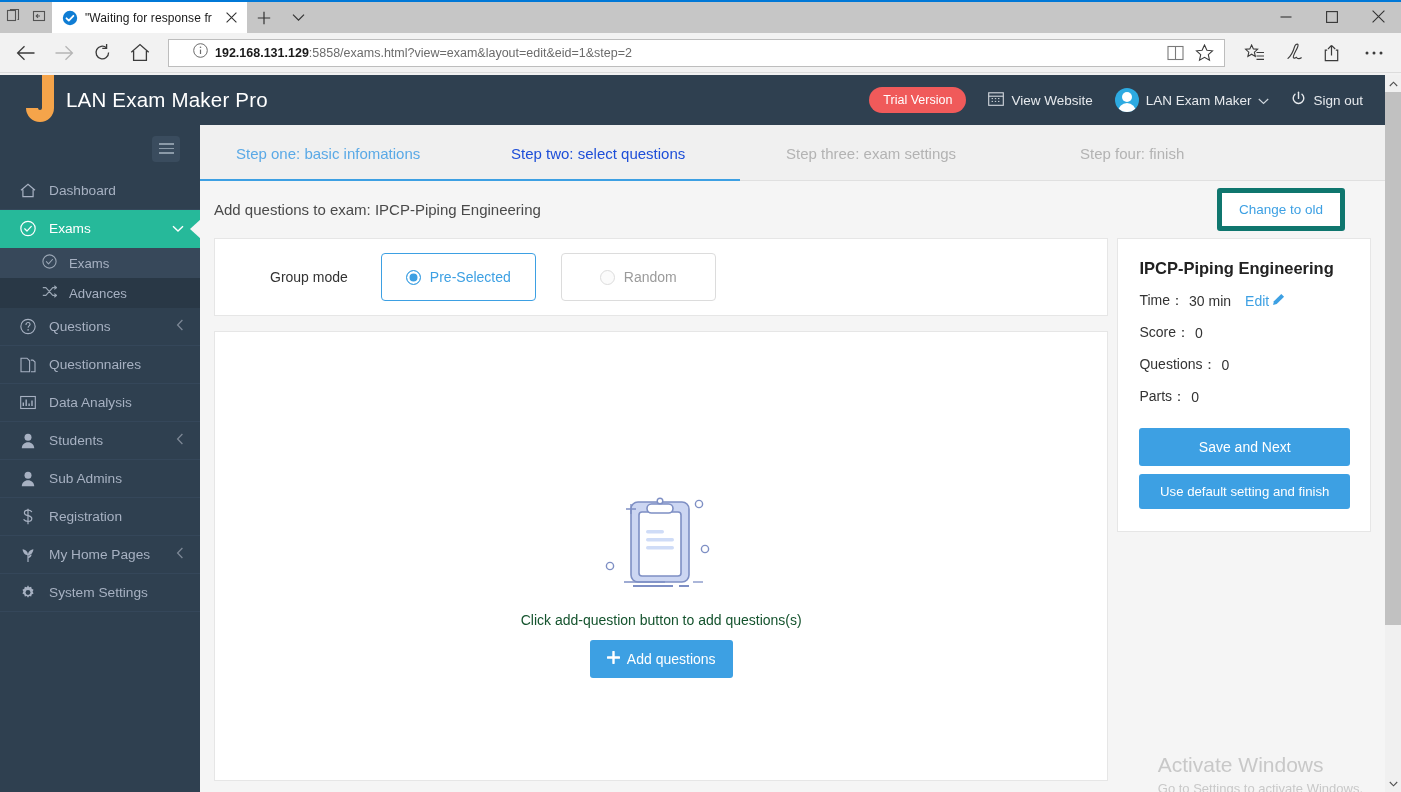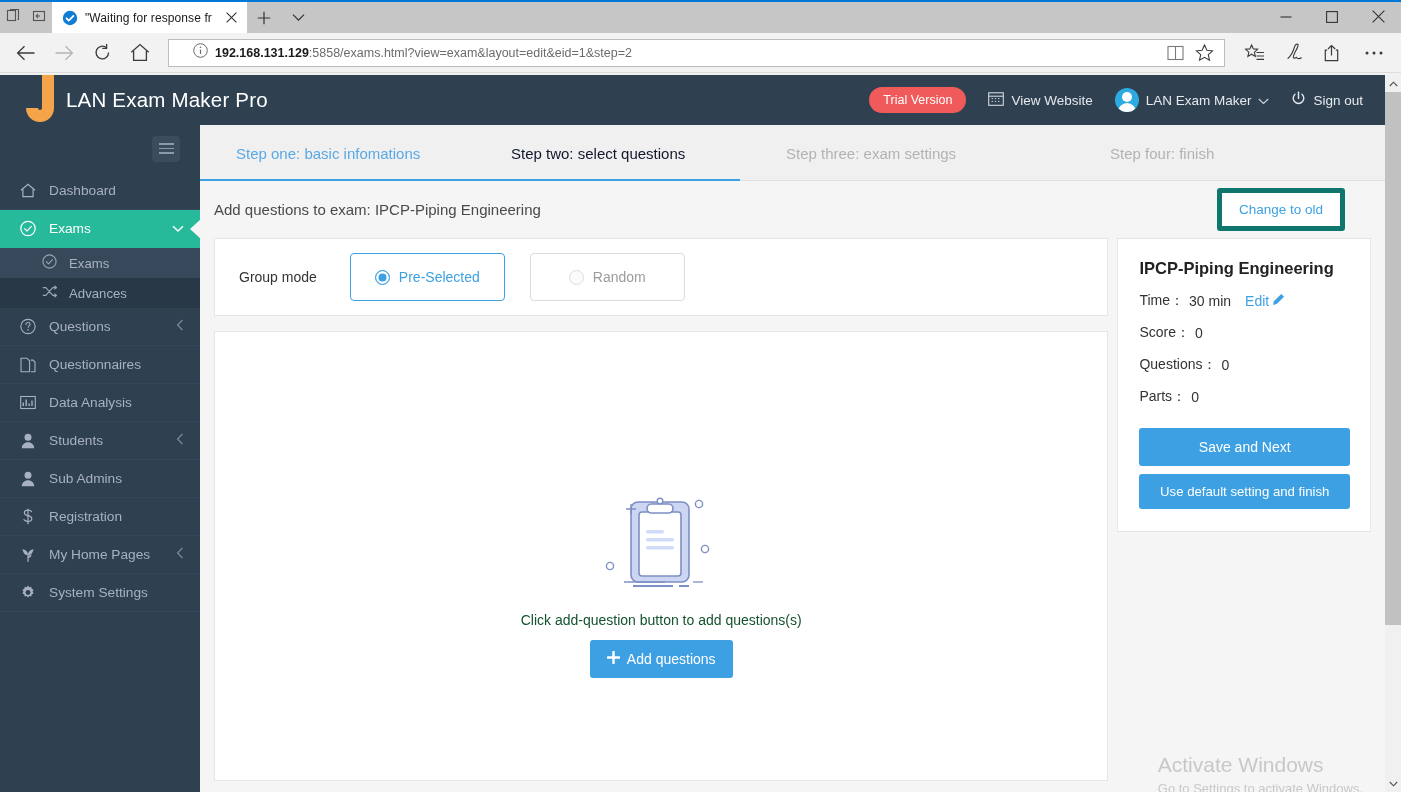--- a/index.html
+++ b/index.html
@@ -104,44 +104,44 @@
 
   
   .mainpane {
     position: absolute; left: 200px; top: 50px; width: 1185px; height: 667px; background: #f5f5f5;
   }
   .steps {
     height: 56px; background: #f0f0f0; display: flex; align-items: center; position: relative;
   }
   .step { font-size: 15px; color: #b3b3b3; white-space: nowrap; }
   .step.done { color: #5aa9e6; }
-  .step.current { color: #0f172a; }
+  .step.current { color: #1d4ed8; }
   .s1 { position: absolute; left: 36px; }
   .s2 { position: absolute; left: 311px; }
   .s3 { position: absolute; left: 586px; }
-  .s4 { position: absolute; left: 910px; text-align: center; }
+  .s4 { position: absolute; left: 880px; text-align: center; }
   .steps::after {
     content: ""; position: absolute; left: 0; bottom: 0; width: 540px; height: 2px; background: #3da0e3;
   }
   .steps .grayline {
     position: absolute; left: 540px; bottom: 0; width: 645px; height: 1px; background: #e0e0e0;
   }
   .titlerow {
     height: 57px; display: flex; align-items: center; padding: 0 40px 0 14px;
   }
   .page-title { font-size: 15px; color: #4a4a4a; }
   .btn-change {
     margin-left: auto; border: 5px solid #0f766e; color: #3da0e3; background: #fff;
     font-size: 13.5px; padding: 9px 17px; border-radius: 3px; white-space: nowrap;
   }
   .content-wrap { display: flex; padding: 0 14px 0 14px; gap: 9px; }
   .left-col { width: 896px; }
   .card { background: #fff; border: 1px solid #e6e6e6; }
   .groupmode {
-    height: 78px; display: flex; align-items: center; padding-left: 24px; gap: 25px;
+    height: 78px; display: flex; align-items: center; padding-left: 55px; gap: 25px;
   }
   .gm-label { font-size: 14px; color: #333; margin-right: 8px; }
   .radio-box {
     width: 155px; height: 48px; border: 1px solid #dcdcdc; border-radius: 4px;
     display: flex; align-items: center; justify-content: center; gap: 9px;
     font-size: 14px; color: #9b9b9b;
   }
   .radio-box.sel { border-color: #3da0e3; color: #3da0e3; }
   .rb-dot { width: 15px; height: 15px; border-radius: 50%; border: 1px solid #dcdcdc; background: #fbfbfb; flex: none; }
   .radio-box.sel .rb-dot { border-color: #3da0e3; background: #3da0e3; box-shadow: inset 0 0 0 2.5px #fff; }

